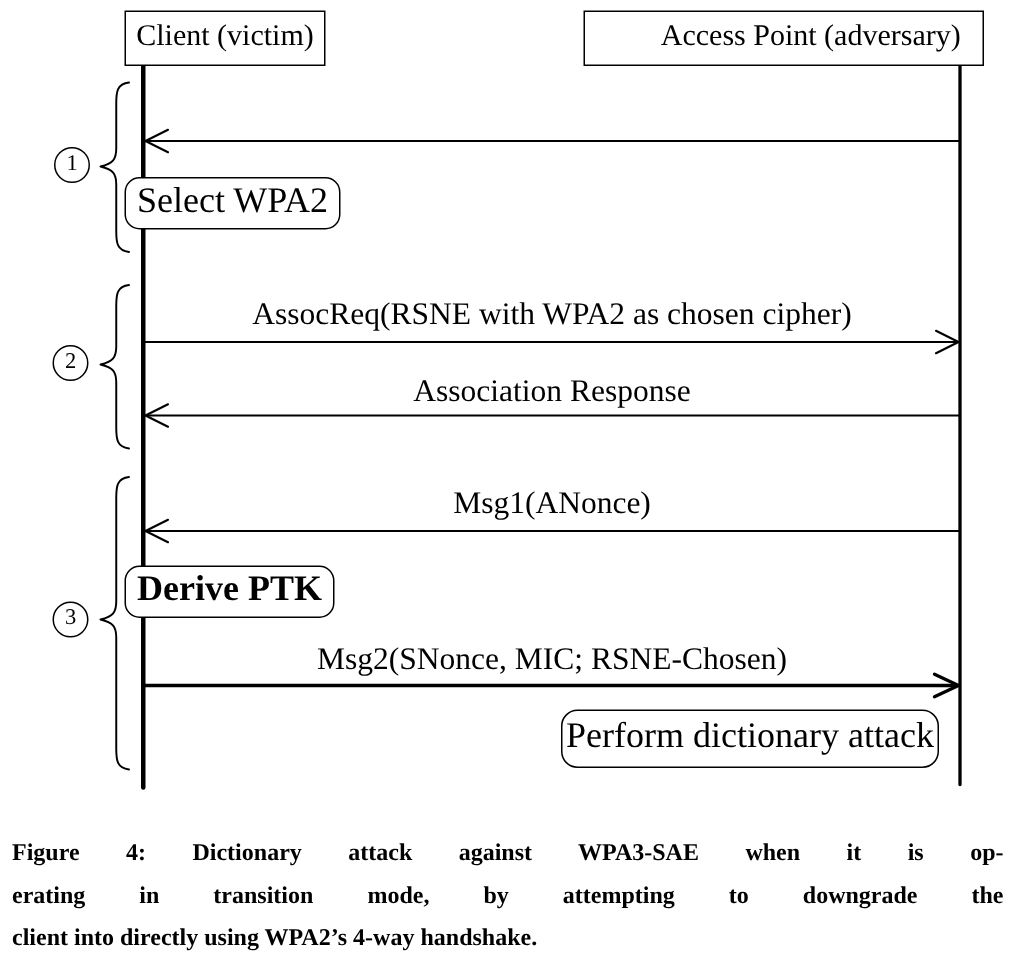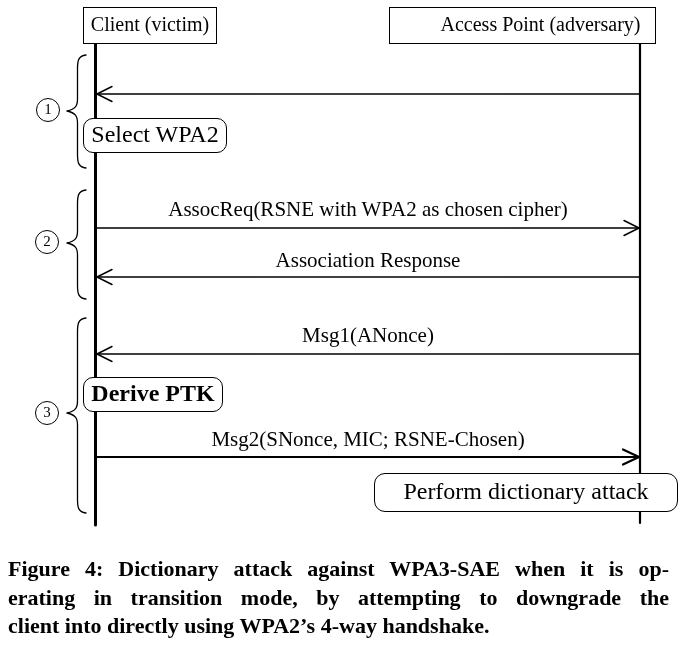--- a/index.html
+++ b/index.html
@@ -61,21 +61,21 @@
     box-sizing: border-box;
     border: 1.7px solid #000;
     border-radius: 10px;
     background: #fff;
     text-align: center;
     font-size: 24px;
     white-space: nowrap;
   }
   #note-select-wpa2 { left: 83px; top: 118px; width: 144px; height: 35px; line-height: 31px; }
   #note-derive-ptk  { left: 83px; top: 377px; width: 140px; height: 35px; line-height: 31px; font-weight: bold; }
-  #note-dict-attack { left: 374px; top: 473px; width: 304px; height: 39px; line-height: 35px; border-radius: 11px; }
+  #note-dict-attack { left: 374px; top: 473px; width: 252px; height: 39px; line-height: 35px; border-radius: 11px; }
 
   .phase {
     position: absolute;
     box-sizing: border-box;
     width: 24px;
     height: 24px;
     border: 1.3px solid #000;
     border-radius: 50%;
     text-align: center;
     font-size: 15px;
@@ -85,21 +85,21 @@
   #phase-1 { left: 36px; top: 98px; }
   #phase-2 { left: 35px; top: 230px; }
   #phase-3 { left: 35px; top: 401px; }
 
   .caption {
     position: absolute;
     left: 8px;
     top: 555px;
     width: 661px;
     font-weight: bold;
-    font-size: 22px;
+    font-size: 16px;
     line-height: 28.5px;
   }
   .cap-line { width: 100%; }
   .cap-line.justify {
     text-align: justify;
     text-align-last: justify;
   }
 </style>
 </head>
 <body>

